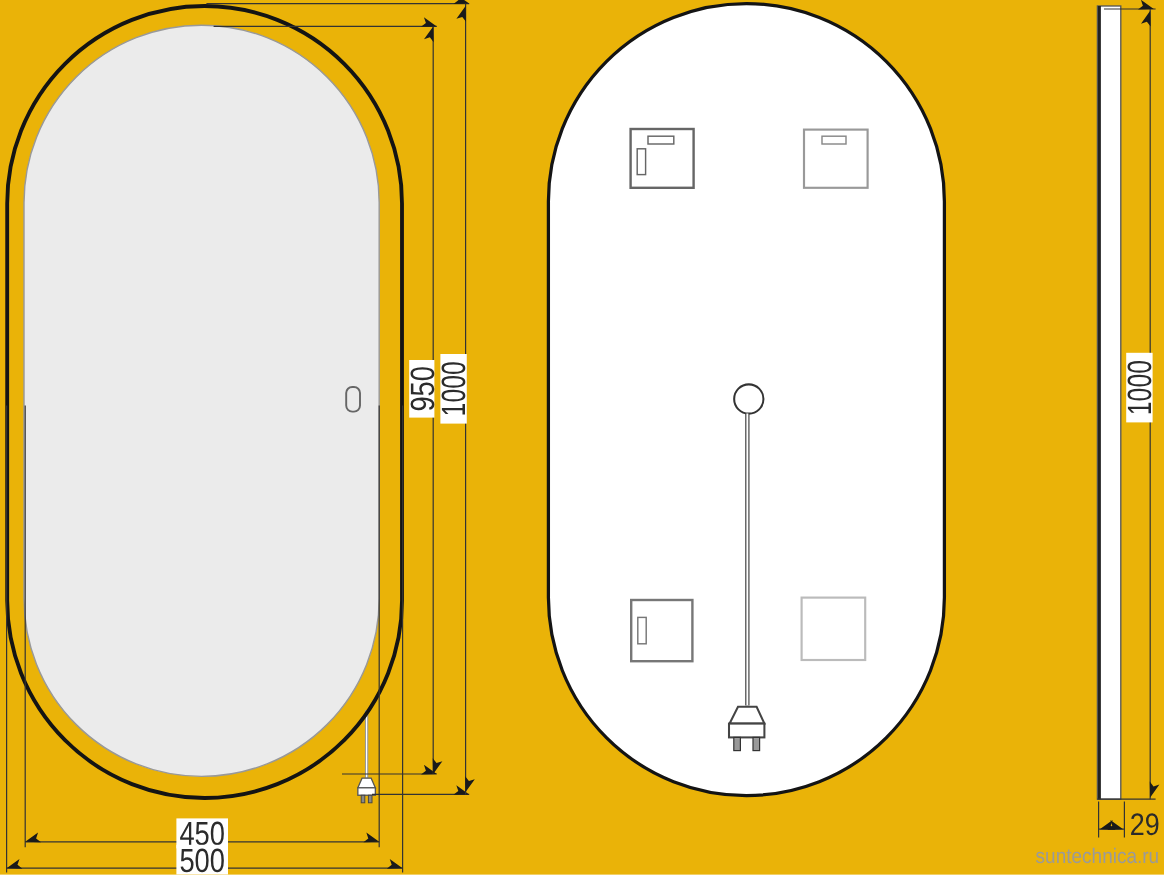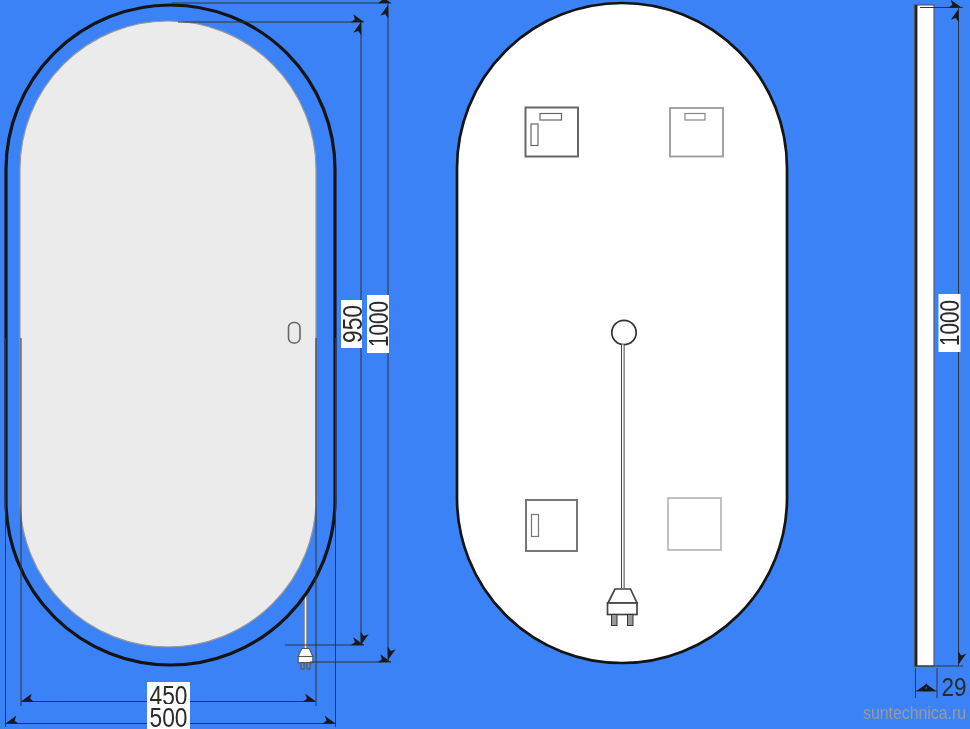--- a/index.html
+++ b/index.html
@@ -1,16 +1,16 @@
 <!DOCTYPE html>
 <html><head>
 <meta charset="utf-8">
 <style>
   html,body{margin:0;padding:0;background:#ffffff;}
-  .stage{position:relative;width:970px;height:729px;background:#3b82f6;overflow:hidden;
+  .stage{position:relative;width:970px;height:729px;background:#eab308;overflow:hidden;
          font-family:"Liberation Sans", sans-serif;}
   svg{display:block;}
   text{font-family:"Liberation Sans", sans-serif;fill:#2b2b2b;}
   .dim-text{font-size:28px;}
   .dim-small{font-size:26px;}
   .watermark{font-size:17.5px;fill:#9a9a9a;}
 </style>
 </head>
 <body>
 

